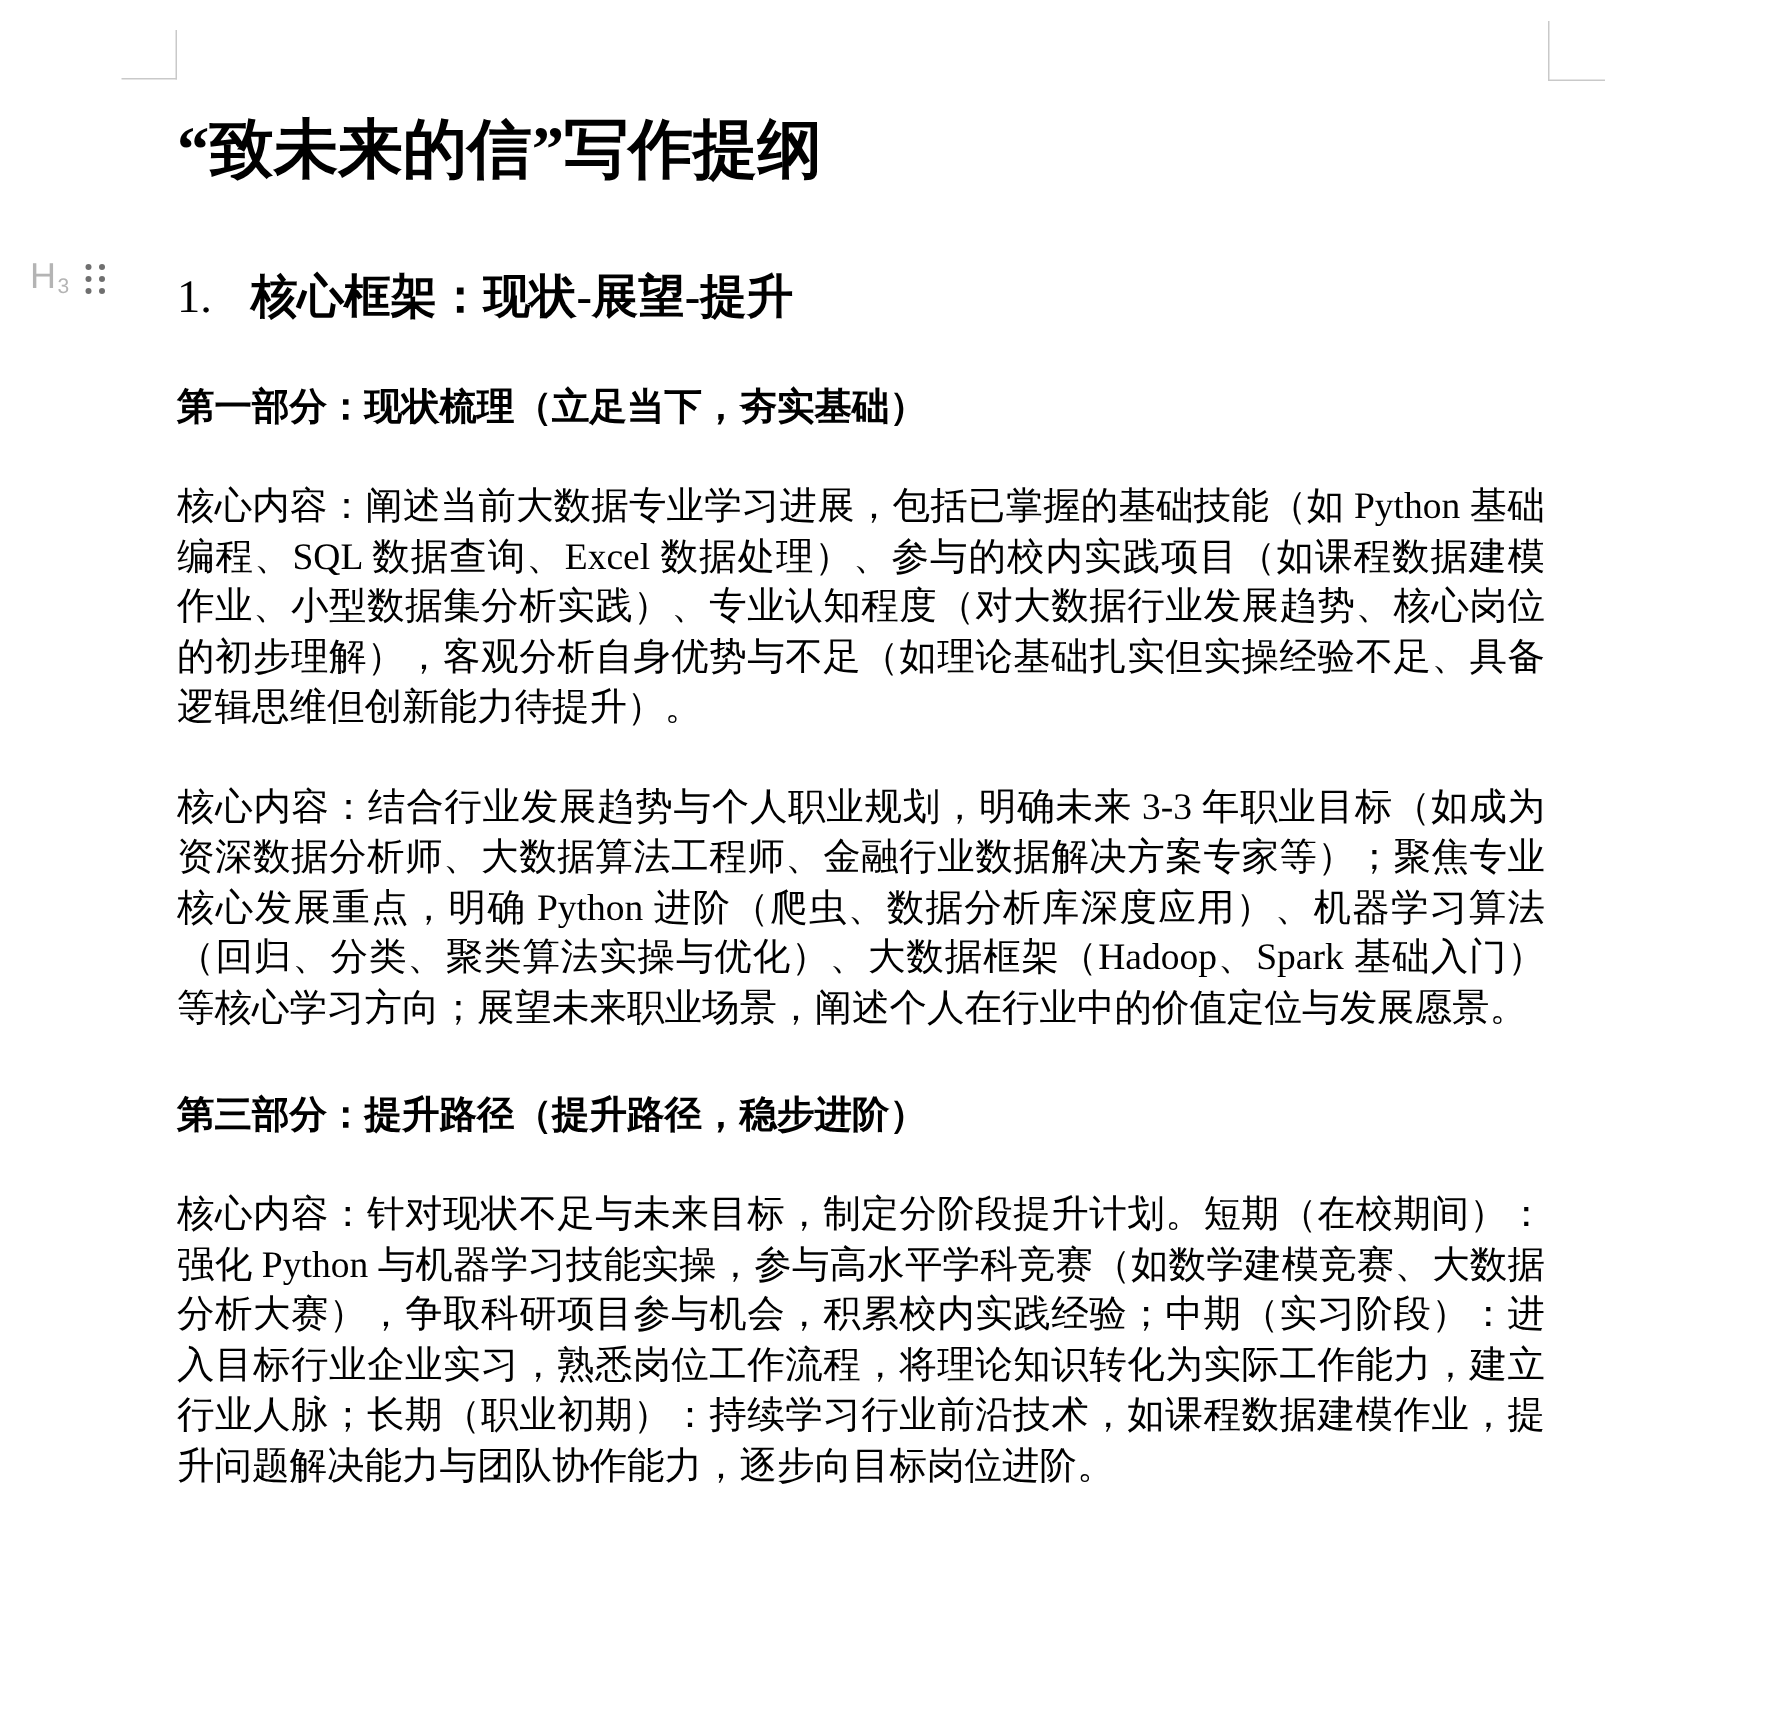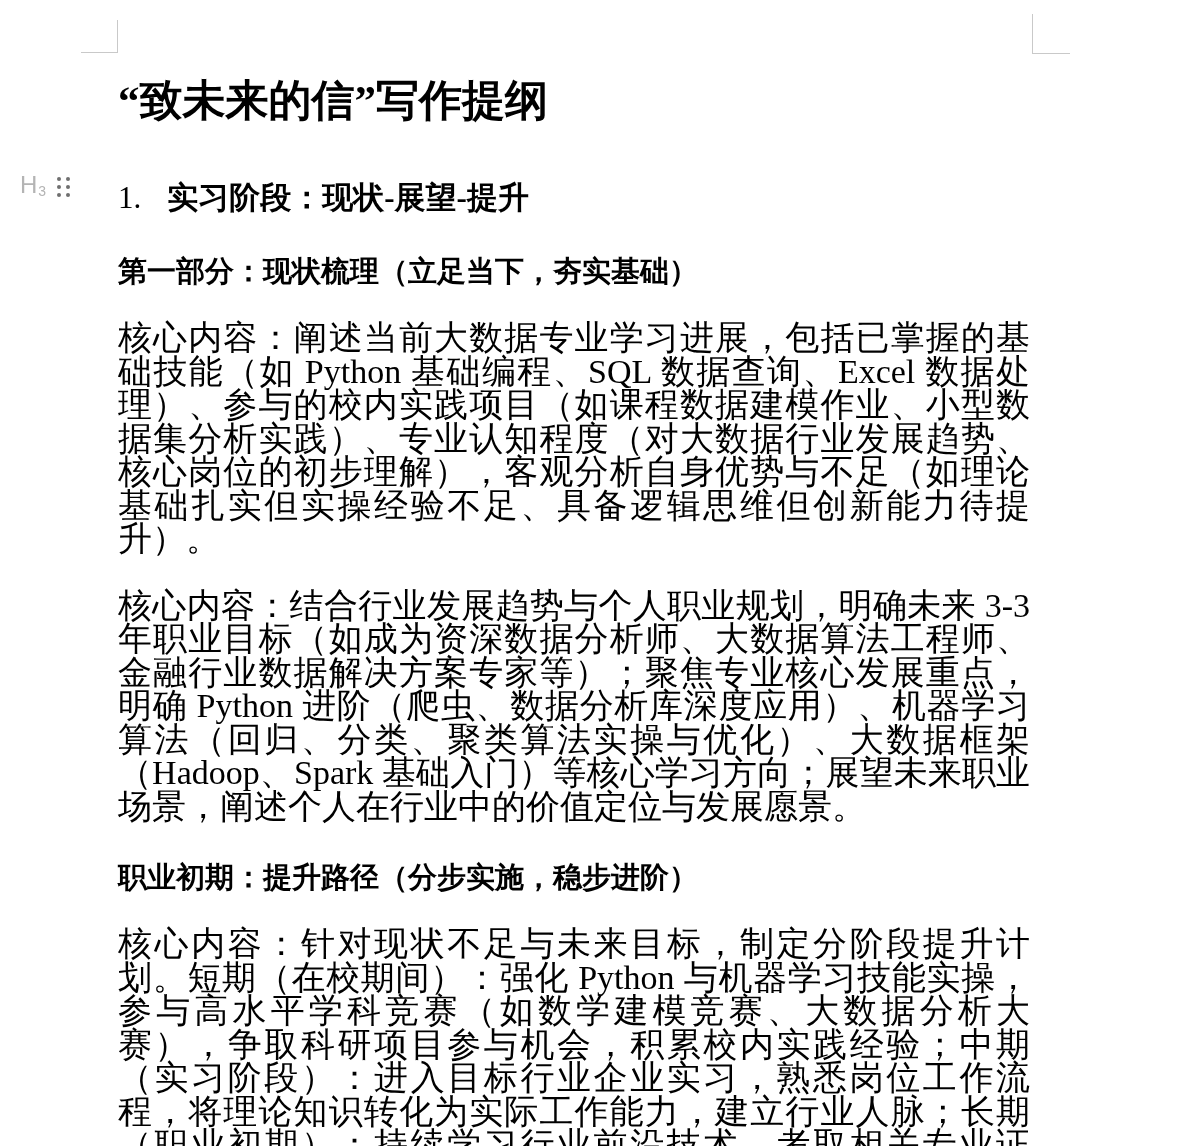--- a/index.html
+++ b/index.html
@@ -91,27 +91,27 @@
   .h1 .num {
     font-weight: 400;
     margin-right: 26px;
     flex: 0 0 auto;
   }
   .h1 .txt {
     font-weight: 700;
   }
   .sec-h {
     margin: 38px 0 0 0;
-    font-size: 29px;
+    font-size: 25px;
     font-weight: 700;
     line-height: 33px;
   }
   .para {
     margin: 33px 0 0 0;
-    font-size: 34px;
+    font-size: 25px;
     line-height: 33.5px;
     text-align: justify;
     word-break: normal;
   }
 </style>
 </head>
 <body>
 
 <div class="crop-mark tl"></div>
 <div class="crop-mark tr"></div>
@@ -130,24 +130,24 @@
       <span class="dot"></span>
   </span>
 </div>
 
 <div class="content">
 
   <h1 class="doc-title">“致未来的信”写作提纲</h1>
 
   <div class="h1">
     <span class="num">1.</span>
-    <span class="txt">实习阶段：现状-展望-提升</span>
+    <span class="txt">核心框架：现状-展望-提升</span>
   </div>
 
   <div class="sec-h">第一部分：现状梳理（立足当下，夯实基础）</div>
   <p class="para">核心内容：阐述当前大数据专业学习进展，包括已掌握的基础技能（如 Python 基础编程、SQL 数据查询、Excel 数据处理）、参与的校内实践项目（如课程数据建模作业、小型数据集分析实践）、专业认知程度（对大数据行业发展趋势、核心岗位的初步理解），客观分析自身优势与不足（如理论基础扎实但实操经验不足、具备逻辑思维但创新能力待提升）。</p>
 
   <p class="para">核心内容：结合行业发展趋势与个人职业规划，明确未来 3-3 年职业目标（如成为资深数据分析师、大数据算法工程师、金融行业数据解决方案专家等）；聚焦专业核心发展重点，明确 Python 进阶（爬虫、数据分析库深度应用）、机器学习算法（回归、分类、聚类算法实操与优化）、大数据框架（Hadoop、Spark 基础入门）等核心学习方向；展望未来职业场景，阐述个人在行业中的价值定位与发展愿景。</p>
 
-  <div class="sec-h">职业初期：提升路径（分步实施，稳步进阶）</div>
-  <p class="para">核心内容：针对现状不足与未来目标，制定分阶段提升计划。短期（在校期间）：强化 Python 与机器学习技能实操，参与高水平学科竞赛（如数学建模竞赛、大数据分析大赛），争取科研项目参与机会，积累校内实践经验；中期（实习阶段）：进入目标行业企业实习，熟悉岗位工作流程，将理论知识转化为实际工作能力，建立行业人脉；长期（职业初期）：持续学习行业前沿技术，考取相关专业证书，提升问题解决能力与团队协作能力，逐步向目标岗位进阶。</p>
+  <div class="sec-h">第三部分：提升路径（提升路径，稳步进阶）</div>
+  <p class="para">核心内容：针对现状不足与未来目标，制定分阶段提升计划。短期（在校期间）：强化 Python 与机器学习技能实操，参与高水平学科竞赛（如数学建模竞赛、大数据分析大赛），争取科研项目参与机会，积累校内实践经验；中期（实习阶段）：进入目标行业企业实习，熟悉岗位工作流程，将理论知识转化为实际工作能力，建立行业人脉；长期（职业初期）：持续学习行业前沿技术，如课程数据建模作业，提升问题解决能力与团队协作能力，逐步向目标岗位进阶。</p>
 
 </div>
 
 </body></html>

